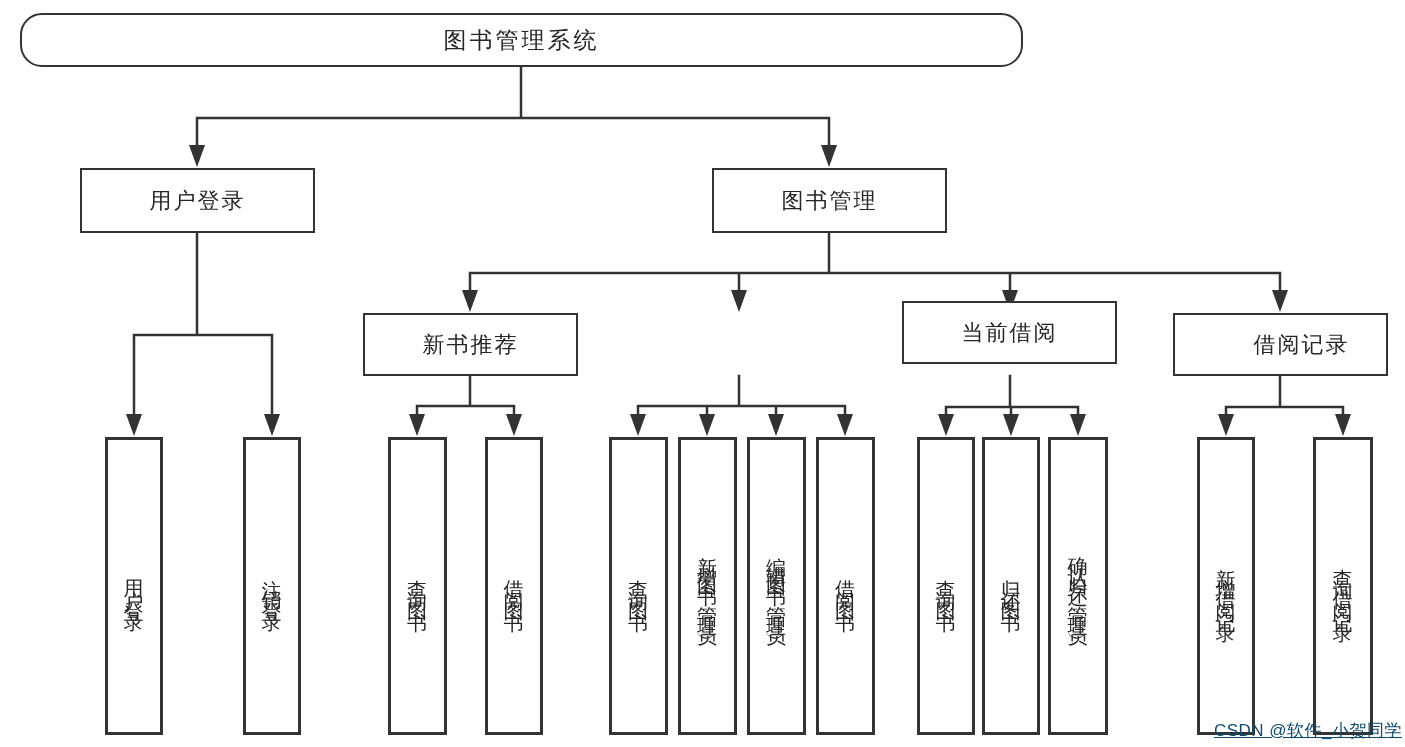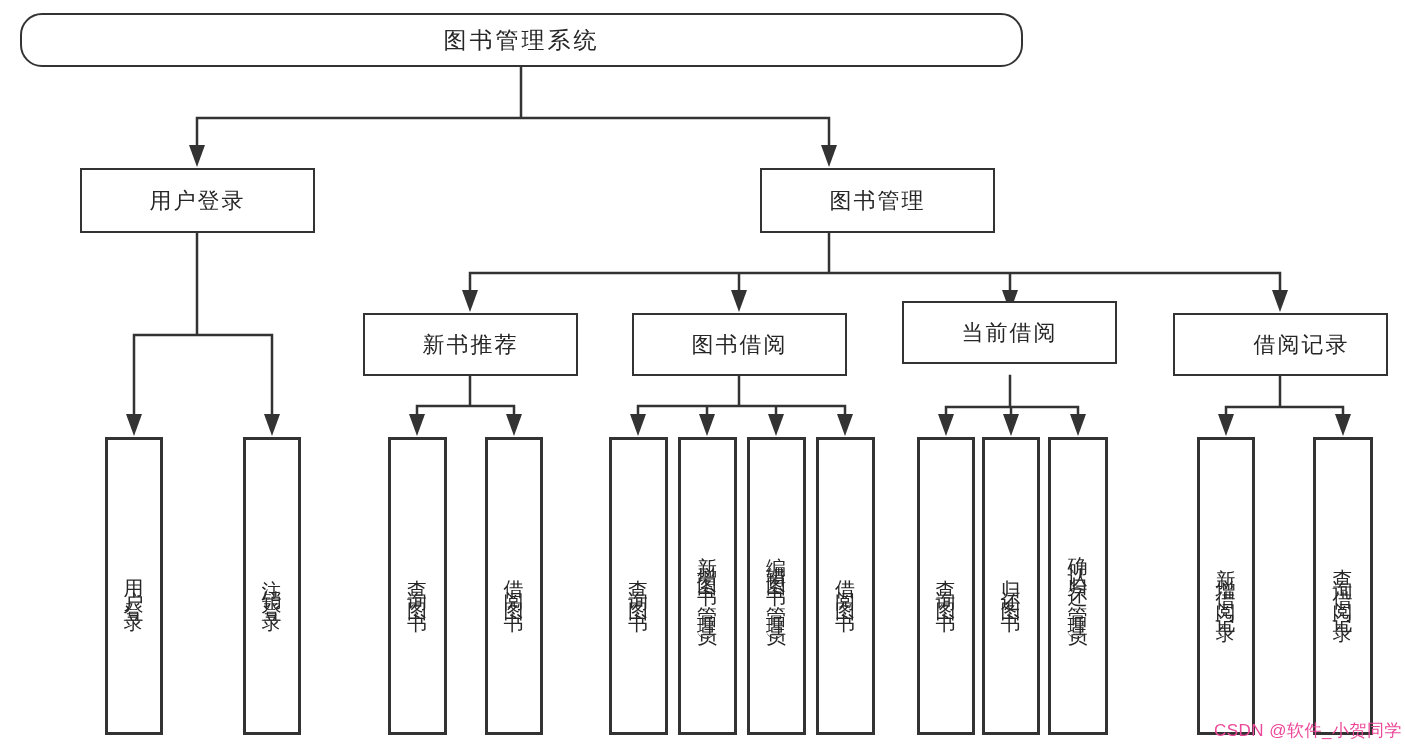--- a/index.html
+++ b/index.html
@@ -56,23 +56,24 @@
   }
   .v-label.long {
     letter-spacing: 10px;
   }
   .watermark {
     position: absolute;
     right: 3px;
     top: 719px;
     font-size: 17px;
     letter-spacing: 0.5px;
-    color: #ec4899;
+    color: #0c4a6e;
     white-space: nowrap;
     z-index: 5;
+    text-decoration: underline;
   }
 </style>
 </head>
 <body>
 
 <div class="stage">
 
   <svg class="wires" width="1405" height="747" viewBox="0 0 1405 747">
     <g stroke="#333333" stroke-width="2.5" fill="none" stroke-linecap="square">
       <path d="M521 67 V118 M197 118 H829 M197 118 V150 M829 118 V150"></path>
@@ -106,29 +107,26 @@
     </g>
   </svg>
 
   <div class="box" style="left:20px; top:13px; width:1003px; height:54px;border-radius:22px;">
     <span class="h-label root-label">图书管理系统</span>
   </div>
 
   <div class="box" style="left:80px; top:168px; width:235px; height:65px;">
     <span class="h-label">用户登录</span>
   </div>
-  <div class="box" style="left:712px; top:168px; width:235px; height:65px;margin-left:48px;">
+  <div class="box" style="left:712px; top:168px; width:235px; height:65px;">
     <span class="h-label">图书管理</span>
   </div>
 
   <div class="box" style="left:363px; top:313px; width:215px; height:63px;">
     <span class="h-label">新书推荐</span>
-  </div>
-  <div class="box" style="left:632px; top:313px; width:215px; height:63px;">
-    <span class="h-label">图书借阅</span>
   </div>
   <div class="box" style="left:902px; top:301px; width:215px; height:63px;">
     <span class="h-label">当前借阅</span>
   </div>
   <div class="box" style="left:1173px; top:313px; width:215px; height:63px;padding-left:42px;">
     <span class="h-label">借阅记录</span>
   </div>
 
   <div class="box leaf" style="left:105px; top:437px; width:58px; height:298px;">
     <span class="v-label">用户登录</span>

